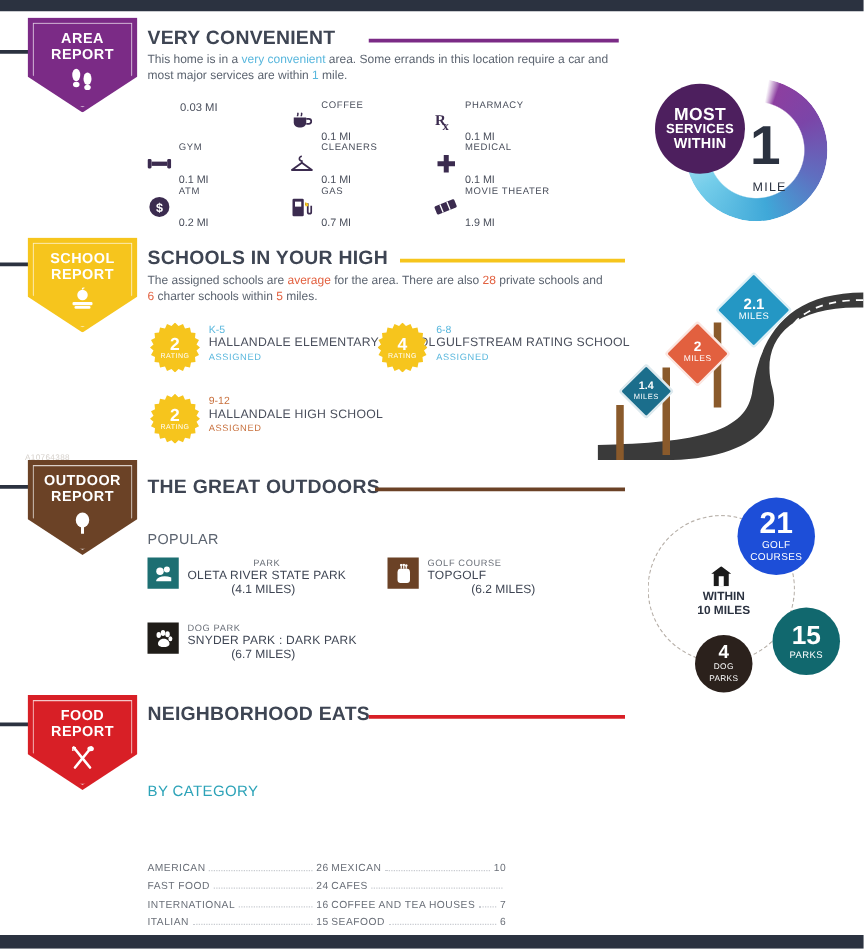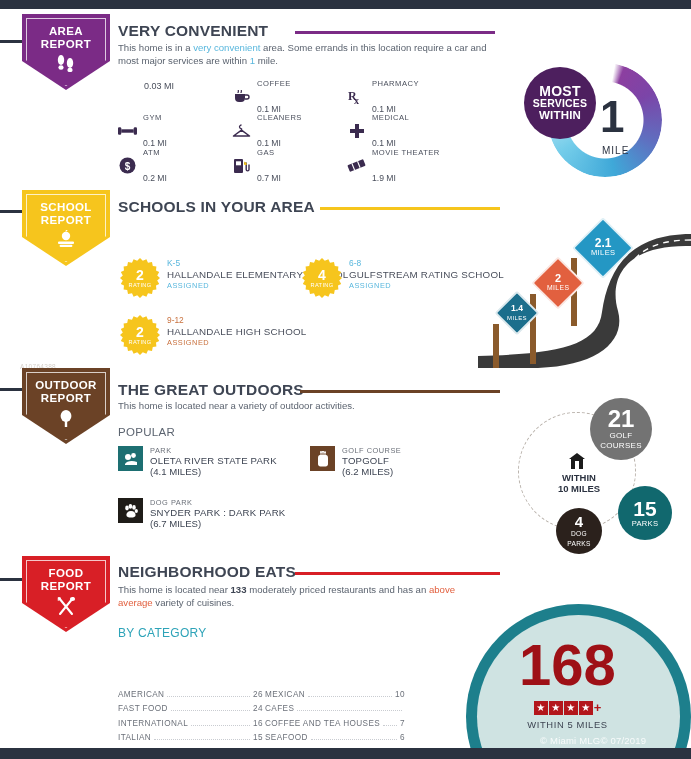--- a/index.html
+++ b/index.html
@@ -91,21 +91,21 @@
   .signpost .dtx .n { font-weight:bold; display:block; }
   .signpost .dtx .u { display:block; letter-spacing:.4px; }
 
   
   .popular { position:absolute; left:118px; font-size:11.5px; color:#5c6470; letter-spacing:.3px; }
   .odact { position:absolute; display:flex; align-items:flex-start; }
   .odact .oicon { width:25px; height:25px; flex:0 0 25px; display:flex; align-items:center; justify-content:center; color:#fff; font-size:14px; }
   .odact .oinfo { margin-left:7px; }
   .odact .otype { font-size:7.4px; color:#6b7079; letter-spacing:.5px; line-height:9px; }
   .odact .oname { font-size:9.6px; color:#3e4553; letter-spacing:.2px; line-height:11px; }
-  .odact .odist { font-size:9.6px; color:#3e4553; line-height:11px; }
+  .odact .odist { font-size:9.6px; color:#3e4553; line-height:11px;margin-left:35px; }
 
   .bubblewrap { position:absolute; left:512px; top:398px; width:179px; height:160px; }
   .bubble { position:absolute; border-radius:50%; color:#fff; display:flex; flex-direction:column;
             align-items:center; justify-content:center; text-align:center; }
   .bubble .bn { font-weight:bold; line-height:1; }
   .bubble .bl { line-height:10px; letter-spacing:.3px; }
   .within { position:absolute; text-align:center; color:#2b3240; font-size:9.5px; font-weight:bold; line-height:11px; }
   .dashring { position:absolute; left:6px; top:14px; width:118px; height:118px; border-radius:50%;
               border:1.5px dashed #b9b2ab; }
 
@@ -289,22 +289,25 @@
     </div>
     <div class="gly">
       <svg width="22" height="18" viewBox="0 0 22 18">
           <circle cx="11" cy="6" r="4.2" fill="#fff"></circle>
           <path d="M11 1.6c0-1.2 1-1.6 1.6-1.6" stroke="#fff" stroke-width="1.2" fill="none"></path>
           <rect x="3" y="11.5" width="16" height="2.6" rx="1" fill="#fff"></rect>
           <rect x="4.6" y="14.8" width="12.8" height="2.2" rx="1" fill="#fff"></rect>
         </svg>
     </div>
   </div>
-  <div class="sec-head" style="top:198px;">SCHOOLS IN YOUR AREA</div>
+  <div class="sec-head" style="top:198px;">SCHOOLS IN YOUR HIGH</div>
   <div class="sec-rule" style="left:320px; top:207px; width:180px; background:#f6c51d;"></div>
+  <div class="sec-desc" style="top:219px;">
+    <span>The assigned schools are </span><span class="hl-orange">average</span><span> for the area. There are also </span><span class="hl-orange">28</span><span> private schools and </span><span class="hl-orange">6</span><span> charter schools within </span><span class="hl-orange">5</span><span> miles.</span>
+  </div>
 
   <div class="school" style="left:120px; top:258px;">
     <div class="badge-star">
       <span class="num">2</span>
       <span class="rlbl">RATING</span>
     </div>
     <div class="sinfo">
       <div class="grade" style="color:#59b7dd;">K-5</div>
       <div class="sname">HALLANDALE ELEMENTARY SCHOOL</div>
       <div class="assigned" style="color:#59b7dd;">ASSIGNED</div>
@@ -379,33 +382,32 @@
     </div>
     <div class="gly">
       <svg width="20" height="20" viewBox="0 0 20 20">
           <ellipse cx="10" cy="8" rx="5.4" ry="6" fill="#fff"></ellipse>
           <rect x="8.8" y="12" width="2.4" height="7" fill="#fff"></rect>
         </svg>
     </div>
   </div>
   <div class="sec-head" style="top:381px;">THE GREAT OUTDOORS</div>
   <div class="sec-rule" style="left:300px; top:390px; width:200px; background:#6b4226;"></div>
-  <div class="sec-desc" style="top:400px;">This home is located near a variety of outdoor activities.</div>
   <div class="popular" style="top:426px;">POPULAR</div>
 
   <div class="odact" style="left:118px; top:446px;">
     <span class="oicon" style="background:#1d6f72;">
       <svg width="16" height="16" viewBox="0 0 16 16">
           <circle cx="5" cy="6" r="3" fill="#fff"></circle>
           <circle cx="10.5" cy="4.5" r="2.4" fill="#fff"></circle>
           <path d="M2 13c1.5-3 7-4 12-2v3H2z" fill="#fff"></path>
         </svg>
     </span>
     <span class="oinfo">
-      <span class="otype" style="display:block;">PARK</span>
+      <span class="otype" style="display:block;text-align:center;">PARK</span>
       <span class="oname" style="display:block;">OLETA RIVER STATE PARK</span>
       <span class="odist" style="display:block;">(4.1 MILES)</span>
     </span>
   </div>
 
   <div class="odact" style="left:310px; top:446px;">
     <span class="oicon" style="background:#6b4226;">
       <svg width="14" height="16" viewBox="0 0 14 16">
           <path d="M4 4h6c1.2 0 2 1.2 2 3v6c0 1.4-1 2.4-2.4 2.4H4.4C3 15.4 2 14.4 2 13V7c0-1.8.8-3 2-3z" fill="#fff"></path>
           <path d="M5 4V1M7 4V.6M9 4V1.4" stroke="#fff" stroke-width="1"></path>
@@ -433,21 +435,21 @@
     </span>
     <span class="oinfo">
       <span class="otype" style="display:block;">DOG PARK</span>
       <span class="oname" style="display:block;">SNYDER PARK : DARK PARK</span>
       <span class="odist" style="display:block;">(6.7 MILES)</span>
     </span>
   </div>
 
   <div class="bubblewrap">
     <div class="dashring"></div>
-    <div class="bubble" style="left:78px; top:0; width:62px; height:62px; background:#737373;">
+    <div class="bubble" style="left:78px; top:0; width:62px; height:62px; background:#1d4ed8;">
       <span class="bn" style="font-size:24px;">21</span>
       <span class="bl" style="font-size:8px;">GOLF</span>
       <span class="bl" style="font-size:8px;">COURSES</span>
     </div>
     <div class="bubble" style="left:106px; top:88px; width:54px; height:54px; background:#11686e;">
       <span class="bn" style="font-size:21px;">15</span>
       <span class="bl" style="font-size:7.6px;">PARKS</span>
     </div>
     <div class="bubble" style="left:44px; top:110px; width:46px; height:46px; background:#2b211c;">
       <span class="bn" style="font-size:15px;">4</span>
@@ -479,23 +481,20 @@
             <path d="M4 2 L17 18"></path>
             <path d="M18 2 L5 18"></path>
           </g>
           <ellipse cx="17.5" cy="3" rx="2.6" ry="2" fill="#fff"></ellipse>
           <path d="M3.3 1.6v3.2M5.2 1.6v3.2" stroke="#fff" stroke-width="1.1"></path>
         </svg>
     </div>
   </div>
   <div class="sec-head" style="top:563px;">NEIGHBORHOOD EATS</div>
   <div class="sec-rule" style="left:295px; top:572px; width:205px; background:#d81f26;"></div>
-  <div class="sec-desc" style="top:584px;">
-    <span>This home is located near </span><span class="hl-dark">133</span><span> moderately priced restaurants and has an </span><span class="hl-orange">above average</span><span> variety of cuisines.</span>
-  </div>
 
   <div class="bycat" style="top:626px;text-align:center;">BY CATEGORY</div>
 
   <div class="catcol" style="left:118px; top:646px;">
     <div class="catrow">
         <span class="cname">AMERICAN</span>
         <span class="dots"></span>
         <span class="cval">26</span>
       </div>
     <div class="catrow">
@@ -546,26 +545,17 @@
         <span class="dots"></span>
         <span class="cval">6</span>
       </div>
     <div class="catrow">
         <span class="cname">OTHER</span>
         <span class="dots"></span>
         <span class="cval">13</span>
       </div>
   </div>
 
-  <div class="foodcirc">
-    <div class="outer"></div>
-    <div class="inner2"></div>
-    <div class="bignum">168</div>
-    <div class="stars">
-      <span class="star">★</span><span class="star">★</span><span class="star">★</span><span class="star">★</span><span class="plus">+</span>
-    </div>
-    <div class="wlbl">WITHIN 5 MILES</div>
-  </div>
 
   <div class="watermark" style="left:540px; top:735px;">© Miami MLG© 07/2019</div>
 
   <div class="botbar"></div>
 </div>
 
 </body></html>

